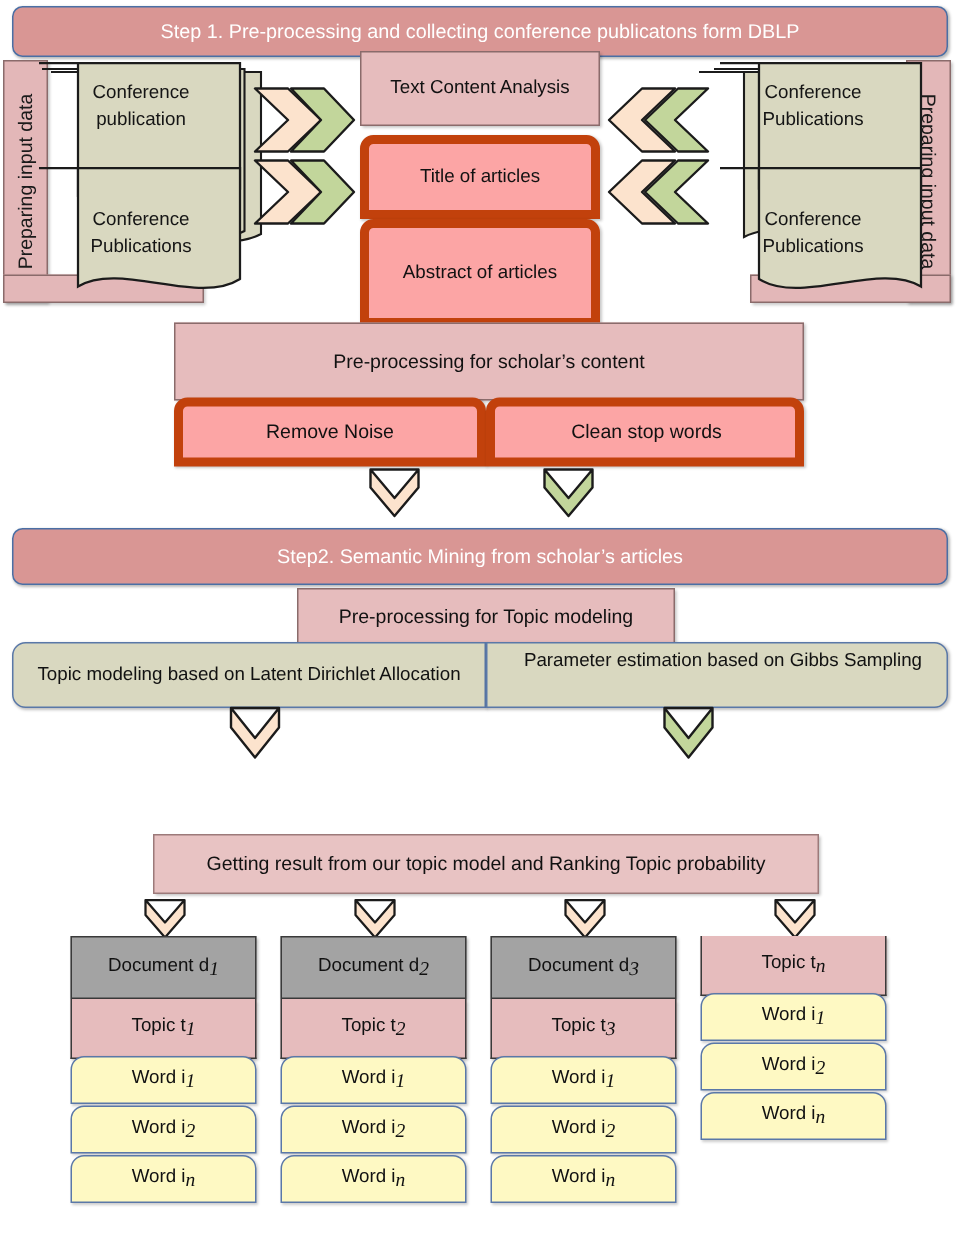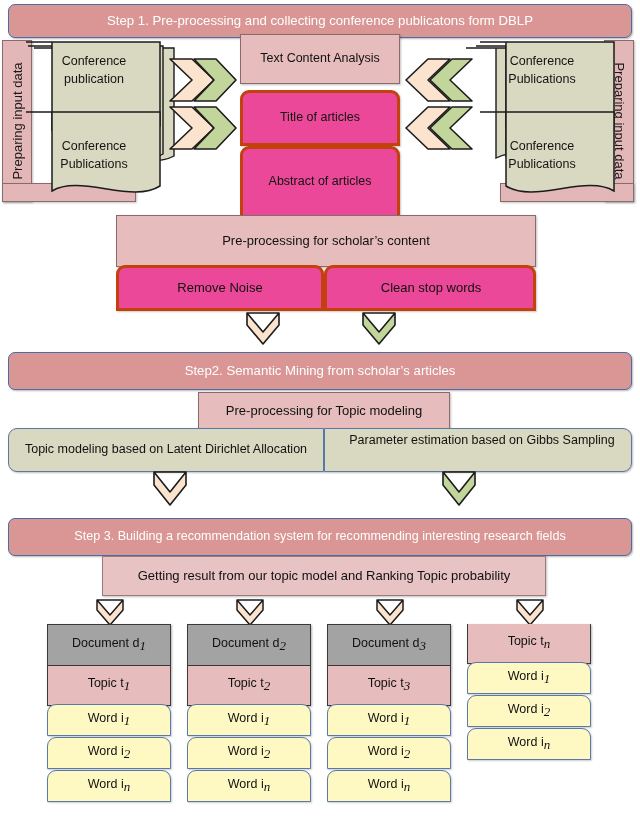--- a/index.html
+++ b/index.html
@@ -51,22 +51,22 @@
     box-shadow: 1px 1px 2px rgba(0,0,0,.25);
     align-items: center;
   }
   
   .khaki {
     background: #d9d8c0;
     border: 1px solid #5a78a8;
     box-shadow: 1px 1px 2px rgba(0,0,0,.25);
   }
   .khaki-r {
-    background: #ec4899;
-    border: 3px solid #c2410c;
+    background: #fca5a5;
+    border: 6px solid #c2410c;
     border-radius: 9px 9px 0 0;
     box-shadow: 1px 1px 2px rgba(0,0,0,.22);
     text-align: right;
   }
   .rounded-all { border-radius: 8px; }
 
   
   .side-panel {
     background: #e3b7b8;
     border: 1px solid #8a6b6b;
@@ -253,23 +253,20 @@
     <span>Parameter estimation based on Gibbs Sampling</span>
   </div>
 
   <svg class="abs chev" style="left:151px; top:470px;" width="38" height="38" viewBox="0 0 38 38">
     <path d="M3 2 H35 V15 L19 35 L3 15 Z M3 2 L19 22 L35 2" fill="#fce3cd" stroke="#1b1b1b" stroke-width="1.6" stroke-linejoin="round"></path>
   </svg>
   <svg class="abs chev" style="left:440px; top:470px;" width="38" height="38" viewBox="0 0 38 38">
     <path d="M3 2 H35 V15 L19 35 L3 15 Z M3 2 L19 22 L35 2" fill="#c2d69b" stroke="#1b1b1b" stroke-width="1.6" stroke-linejoin="round"></path>
   </svg>
 
-  <div class="abs box step-banner" style="left:8px; top:518px; width:624px; height:38px; font-size:12.6px;">
-    <span>Step 3. Building a recommendation system for recommending interesting research fields</span>
-  </div>
 
   <div class="abs box pink-soft" style="left:102px; top:556px; width:444px; height:40px; font-size:13px;">
     <span>Getting result from our topic model and Ranking Topic probability</span>
   </div>
 
   <svg class="abs chev" style="left:94px; top:598px;" width="32" height="30" viewBox="0 0 32 30">
     <path d="M3 2 H29 V12 L16 27 L3 12 Z M3 2 L16 17 L29 2" fill="#fce3cd" stroke="#1b1b1b" stroke-width="1.5" stroke-linejoin="round"></path>
   </svg>
   <svg class="abs chev" style="left:234px; top:598px;" width="32" height="30" viewBox="0 0 32 30">
     <path d="M3 2 H29 V12 L16 27 L3 12 Z M3 2 L16 17 L29 2" fill="#fce3cd" stroke="#1b1b1b" stroke-width="1.5" stroke-linejoin="round"></path>

